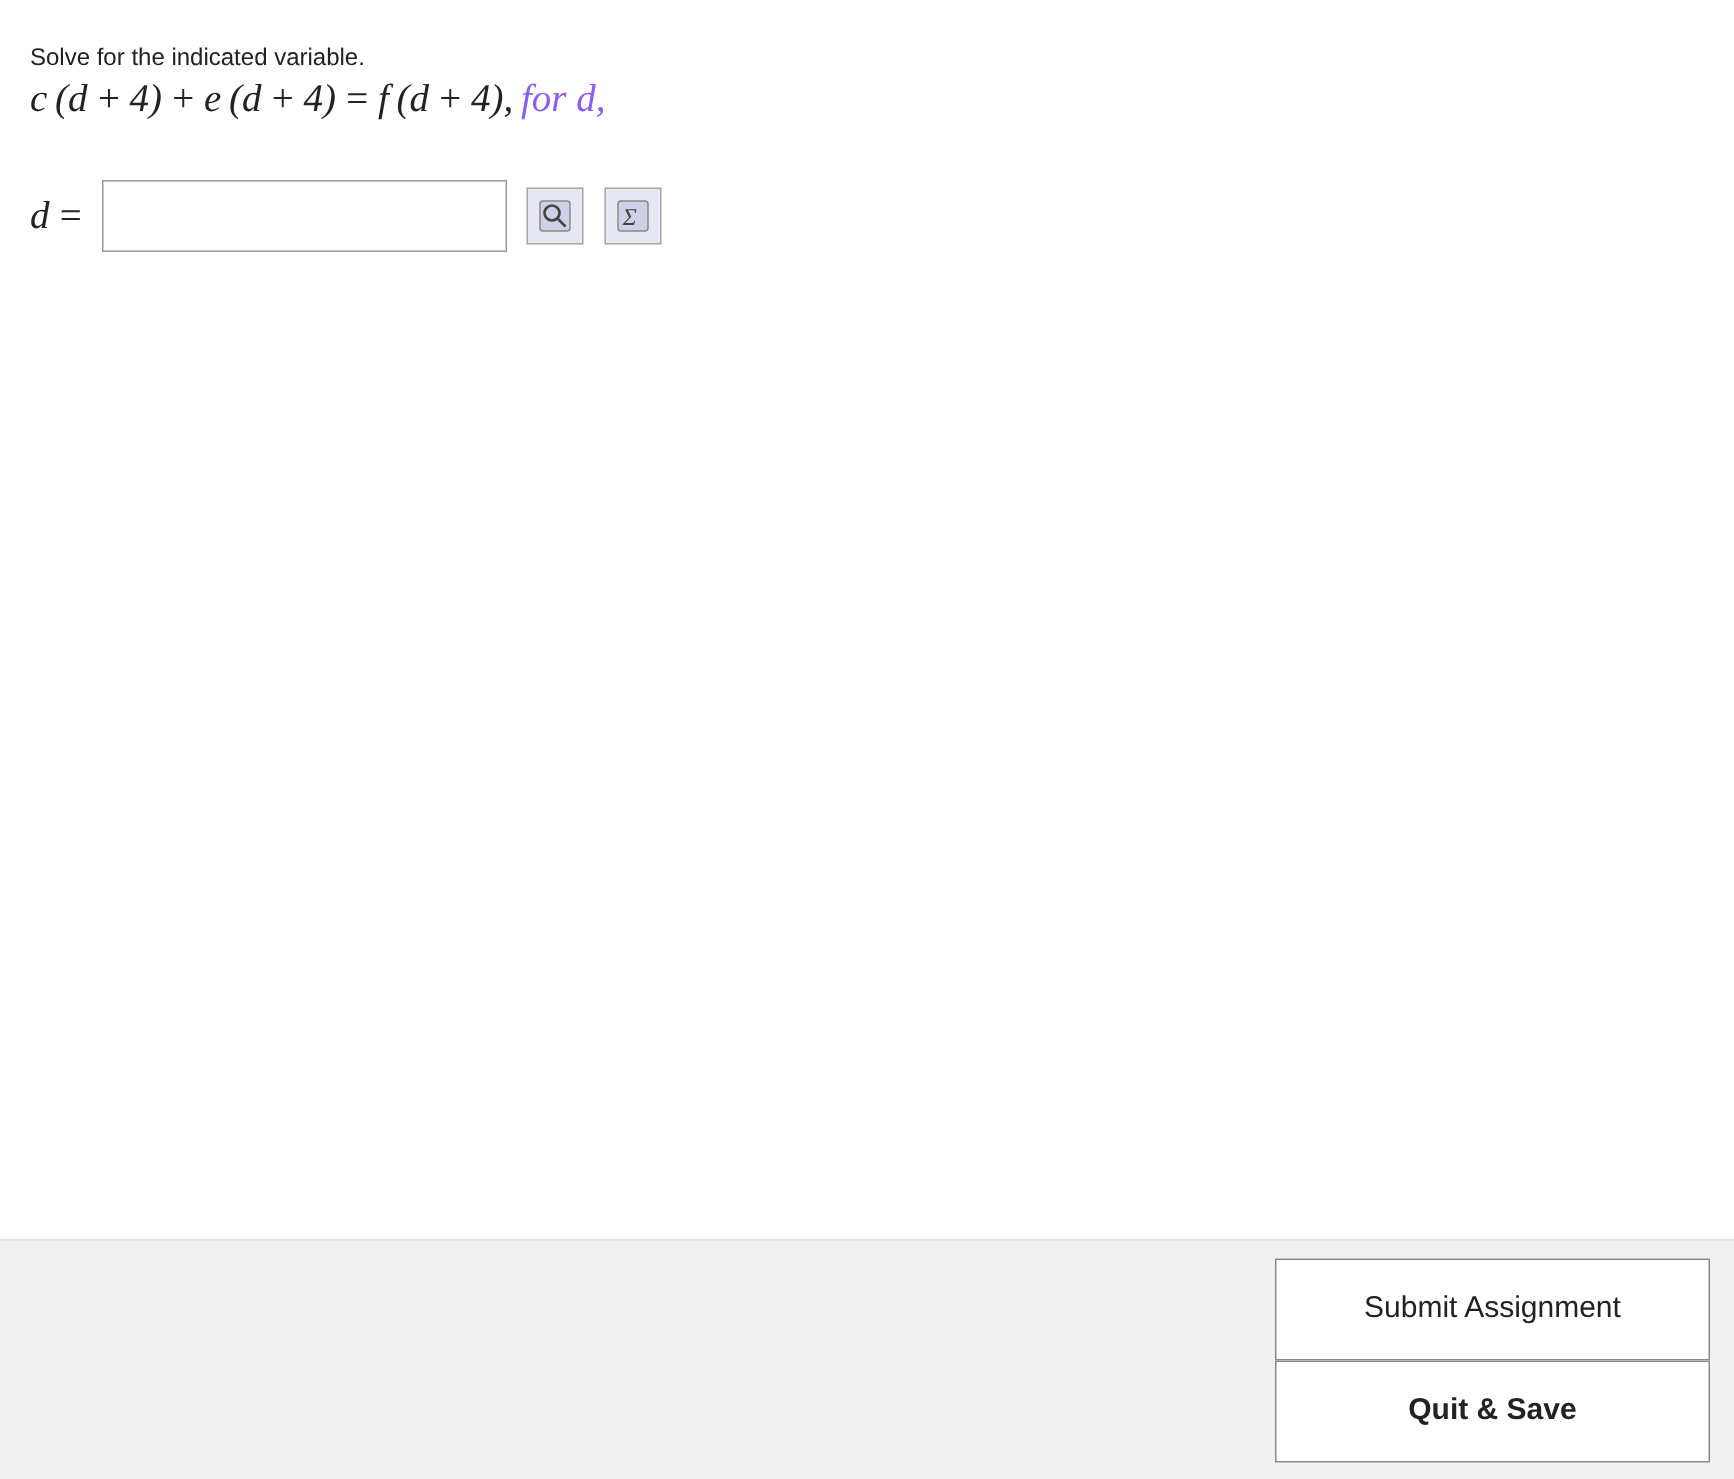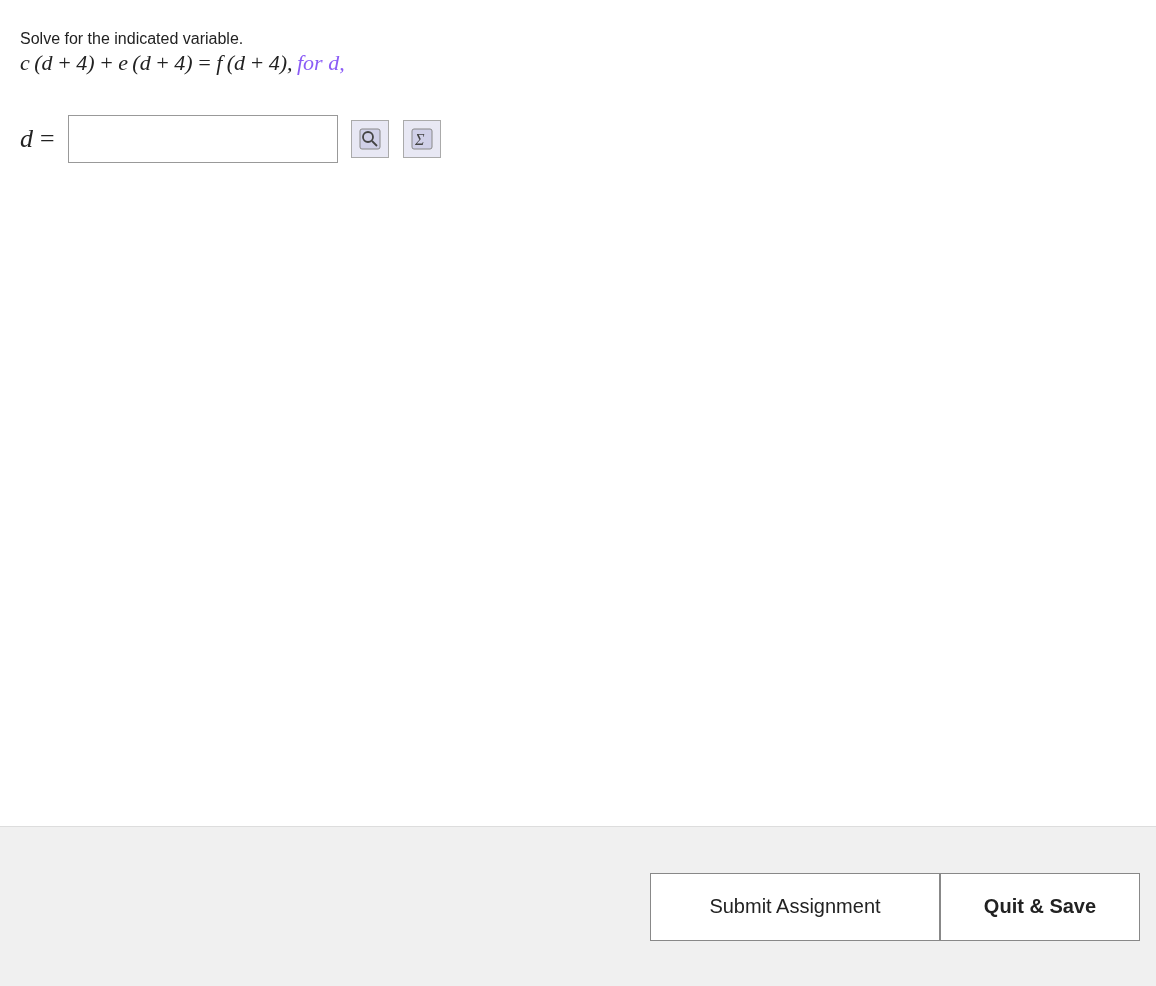--- a/index.html
+++ b/index.html
@@ -22,21 +22,21 @@
       position: relative;
     }
 
     .instruction-text {
       font-family: Arial, sans-serif;
       font-size: 16px;
       color: #222;
     }
 
     .equation-line {
-      font-size: 22px;
+      font-size: 26px;
       color: #222;
       margin-bottom: 36px;
       display: flex;
       align-items: center;
       flex-wrap: wrap;
       gap: 0;
       line-height: 1.4;
     }
 
     .eq-italic {
@@ -108,20 +108,21 @@
       flex-direction: column;
       align-items: flex-end;
       justify-content: center;
       padding-right: 16px;
       gap: 10px;
     }
 
     .footer-row {
       display: flex;
       gap: 0;
+      flex-direction: column;
     }
 
     .footer-btn {
       height: 68px;
       min-width: 150px;
       font-size: 20px;
       font-family: Arial, sans-serif;
       cursor: pointer;
       border: 1.5px solid #888;
       background: #ffffff;

